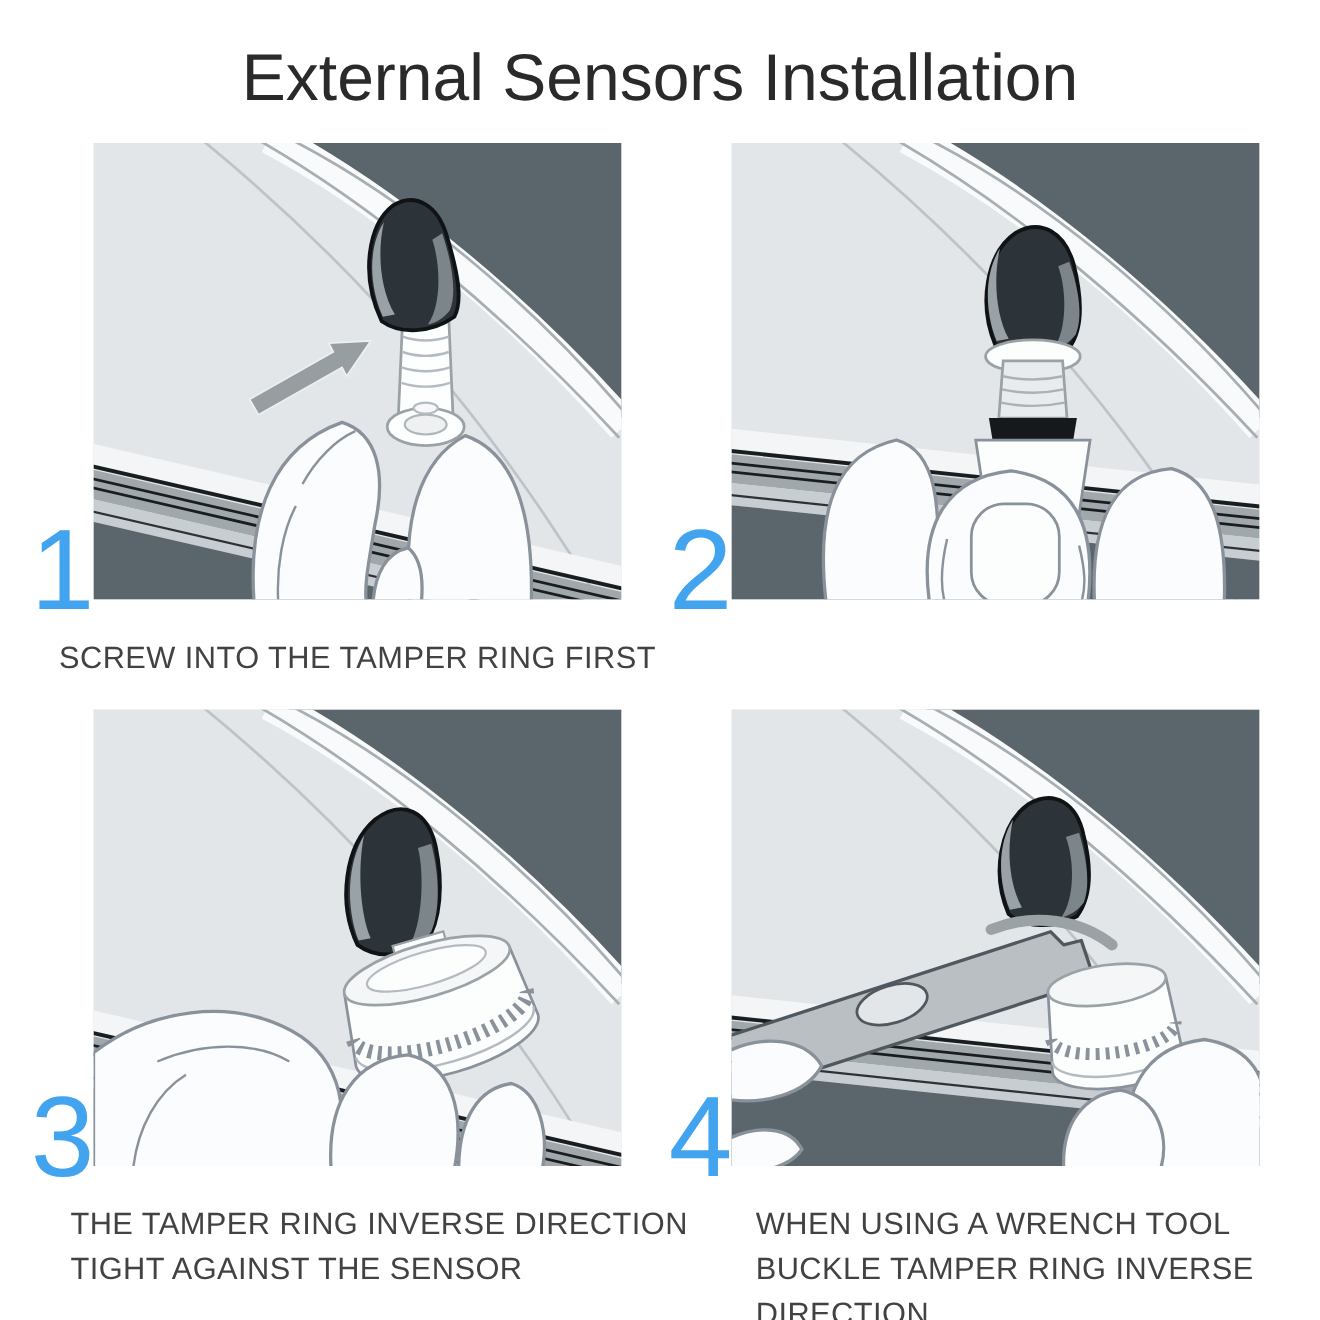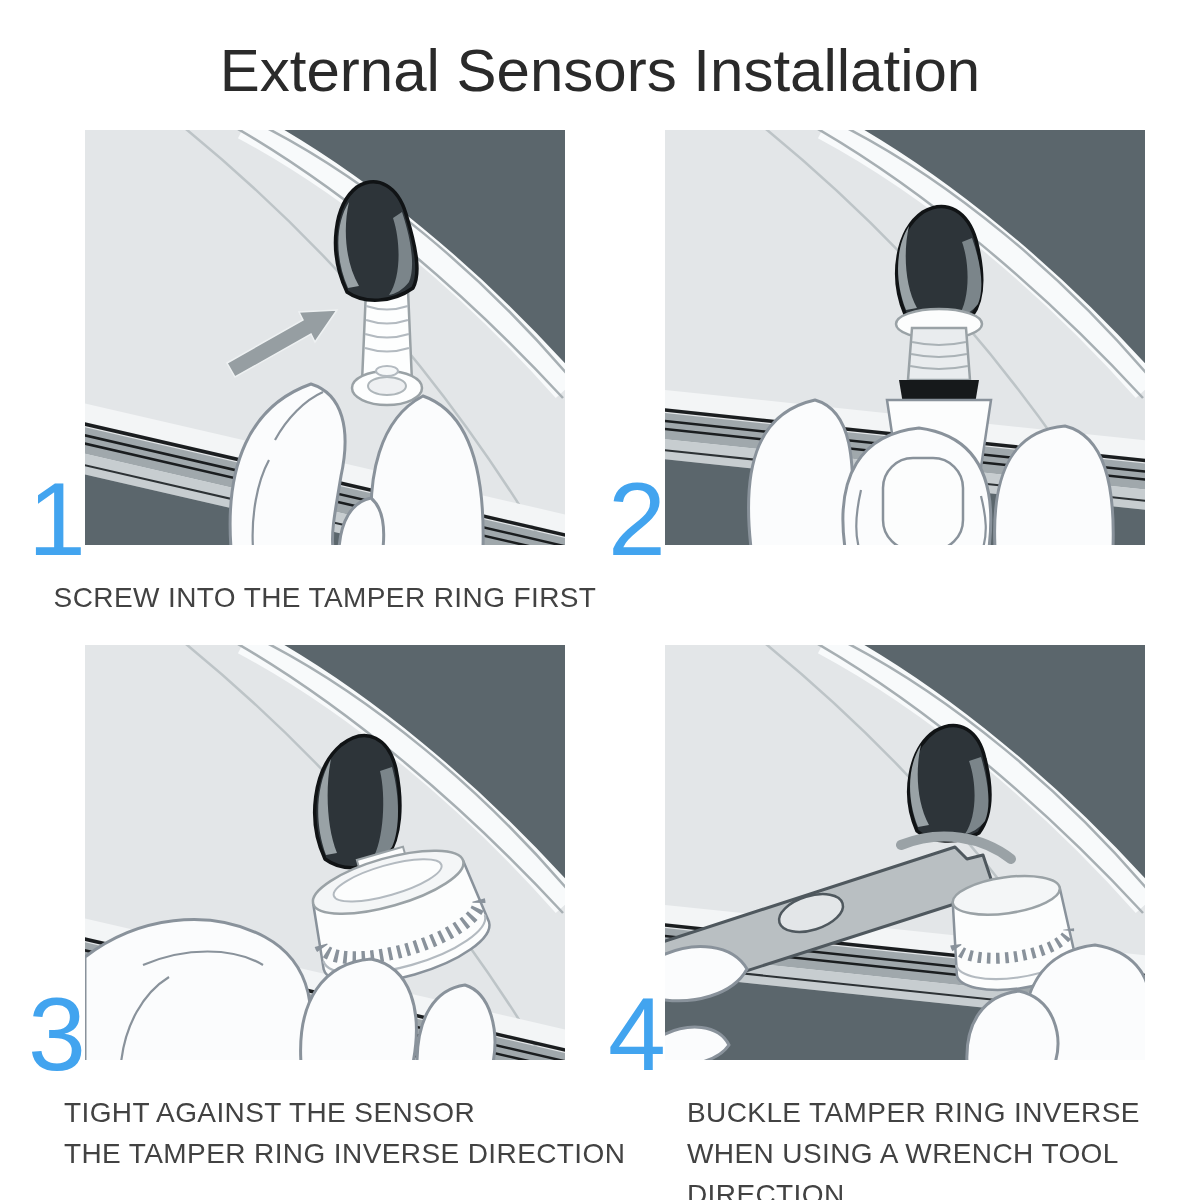--- a/index.html
+++ b/index.html
@@ -177,22 +177,22 @@
         <path d="M0,418 L0,312 C52,272 124,262 180,292 C228,318 234,372 218,418 Z" fill="#fbfcfd" stroke="#89929b" stroke-width="3"></path>
         <path d="M58,320 C100,302 148,302 178,320" stroke="#89929b" stroke-width="2.2" fill="none"></path>
         <path d="M36,418 C40,380 58,348 84,332" stroke="#89929b" stroke-width="2.2" fill="none"></path>
         <path d="M216,418 C212,356 238,318 286,314 C326,322 338,366 328,418 Z" fill="#fbfcfd" stroke="#89929b" stroke-width="3"></path>
         <path d="M332,418 C332,372 350,344 380,340 C406,348 414,386 408,418 Z" fill="#fbfcfd" stroke="#89929b" stroke-width="3"></path>
       </g>
     </svg>
   </div>
   <div class="num">3</div>
   <div class="caption left3">
+    <div>THE TAMPER RING INVERSE DIRECTION</div>
     <div>TIGHT AGAINST THE SENSOR</div>
-    <div>THE TAMPER RING INVERSE DIRECTION</div>
   </div>
 </div>
 
 <div class="step" id="step4">
   <div class="panel">
     <svg width="480" height="415" viewBox="0 0 480 415">
       <g>
         <rect width="480" height="415" fill="#e3e6e8"></rect>
         <path d="M168,-5 C278,52 392,148 482,252 L482,-5 Z" fill="#5b666c"></path>
         <path d="M160,-5 C272,55 388,152 482,258" stroke="#f8fafb" stroke-width="30" fill="none"></path>
@@ -229,17 +229,17 @@
       <g>
         <path d="M-6,312 C30,294 68,300 82,324 C68,350 28,360 -6,354 Z" fill="#fbfcfd" stroke="#89929b" stroke-width="3"></path>
         <path d="M-6,392 C24,376 54,380 64,400 C52,418 16,424 -6,420 Z" fill="#fbfcfd" stroke="#89929b" stroke-width="3"></path>
         <path d="M358,418 C352,344 378,306 430,300 C468,306 484,330 484,354 L484,418 Z" fill="#fbfcfd" stroke="#89929b" stroke-width="3"></path>
         <path d="M302,418 C300,376 320,350 354,346 C390,354 398,392 390,418 Z" fill="#fbfcfd" stroke="#89929b" stroke-width="3"></path>
       </g>
     </svg>
   </div>
   <div class="num">4</div>
   <div class="caption left4">
+    <div>WHEN USING A WRENCH TOOL</div>
     <div>BUCKLE TAMPER RING INVERSE</div>
-    <div>WHEN USING A WRENCH TOOL</div>
     <div>DIRECTION</div>
   </div>
 </div>
 
 </body></html>

